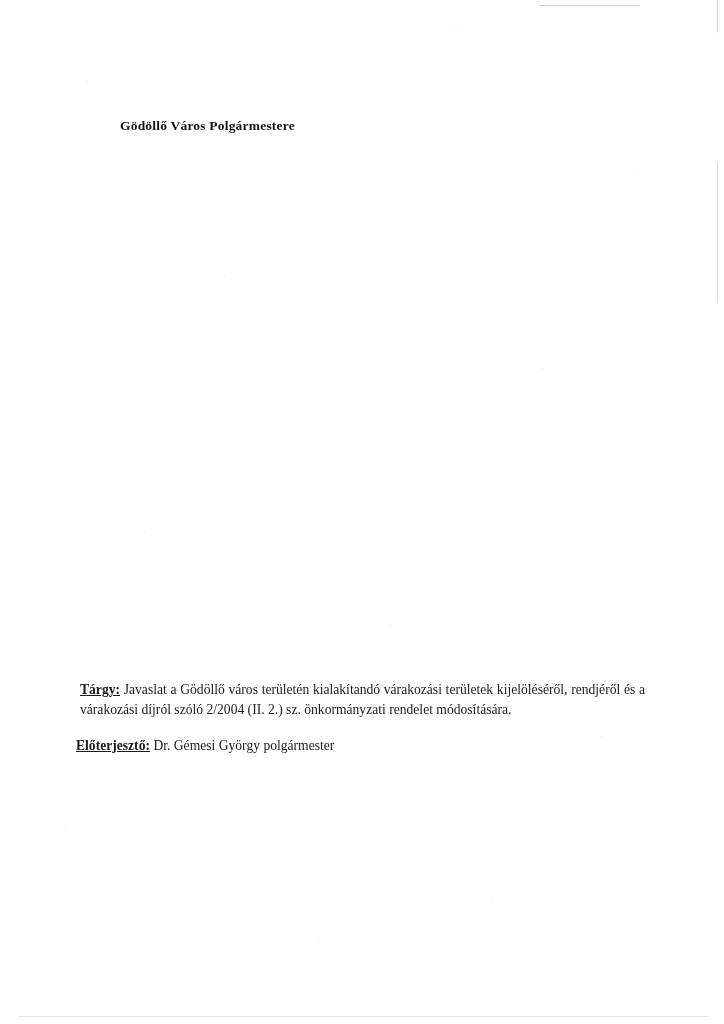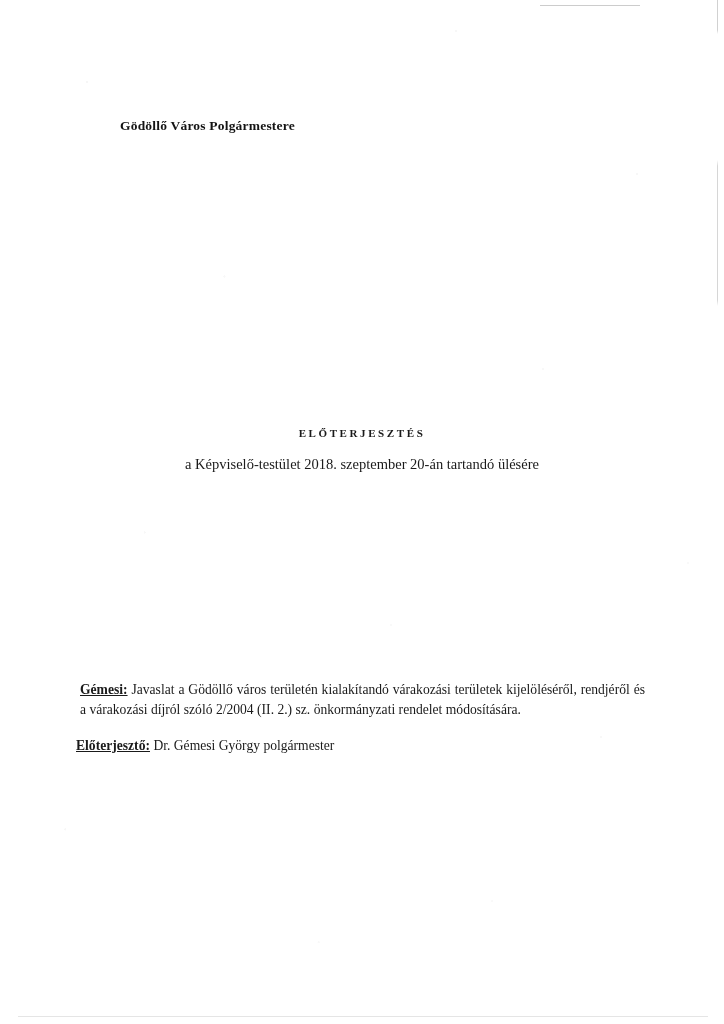--- a/index.html
+++ b/index.html
@@ -140,26 +140,24 @@
 
 <div class="page"></div>
 <div class="scan-edge-right"></div>
 <div class="scan-edge-top"></div>
 <div class="scan-edge-bottom"></div>
 
 <div class="content">
 
   <div class="org-title">Gödöllő Város Polgármestere</div>
 
-  <div class="doc-kind">ELŐTERJESZTÉS</div>
 
-  <div class="doc-subtitle">a Képviselő-testület 2018. szeptember 20-án tartandó ülésére</div>
 
   <div class="subject-block">
-    <span class="label">Gémesi:</span>
+    <span class="label">Tárgy:</span>
     <span class="value">Javaslat a Gödöllő város területén kialakítandó várakozási területek kijelöléséről, rendjéről és a várakozási díjról szóló 2/2004 (II. 2.) sz. önkormányzati rendelet módosítására.</span>
   </div>
 
   <div class="presenter-block">
     <span class="label">Előterjesztő:</span>
     <span class="value">Dr. Gémesi György polgármester</span>
   </div>
 
 </div>
 

